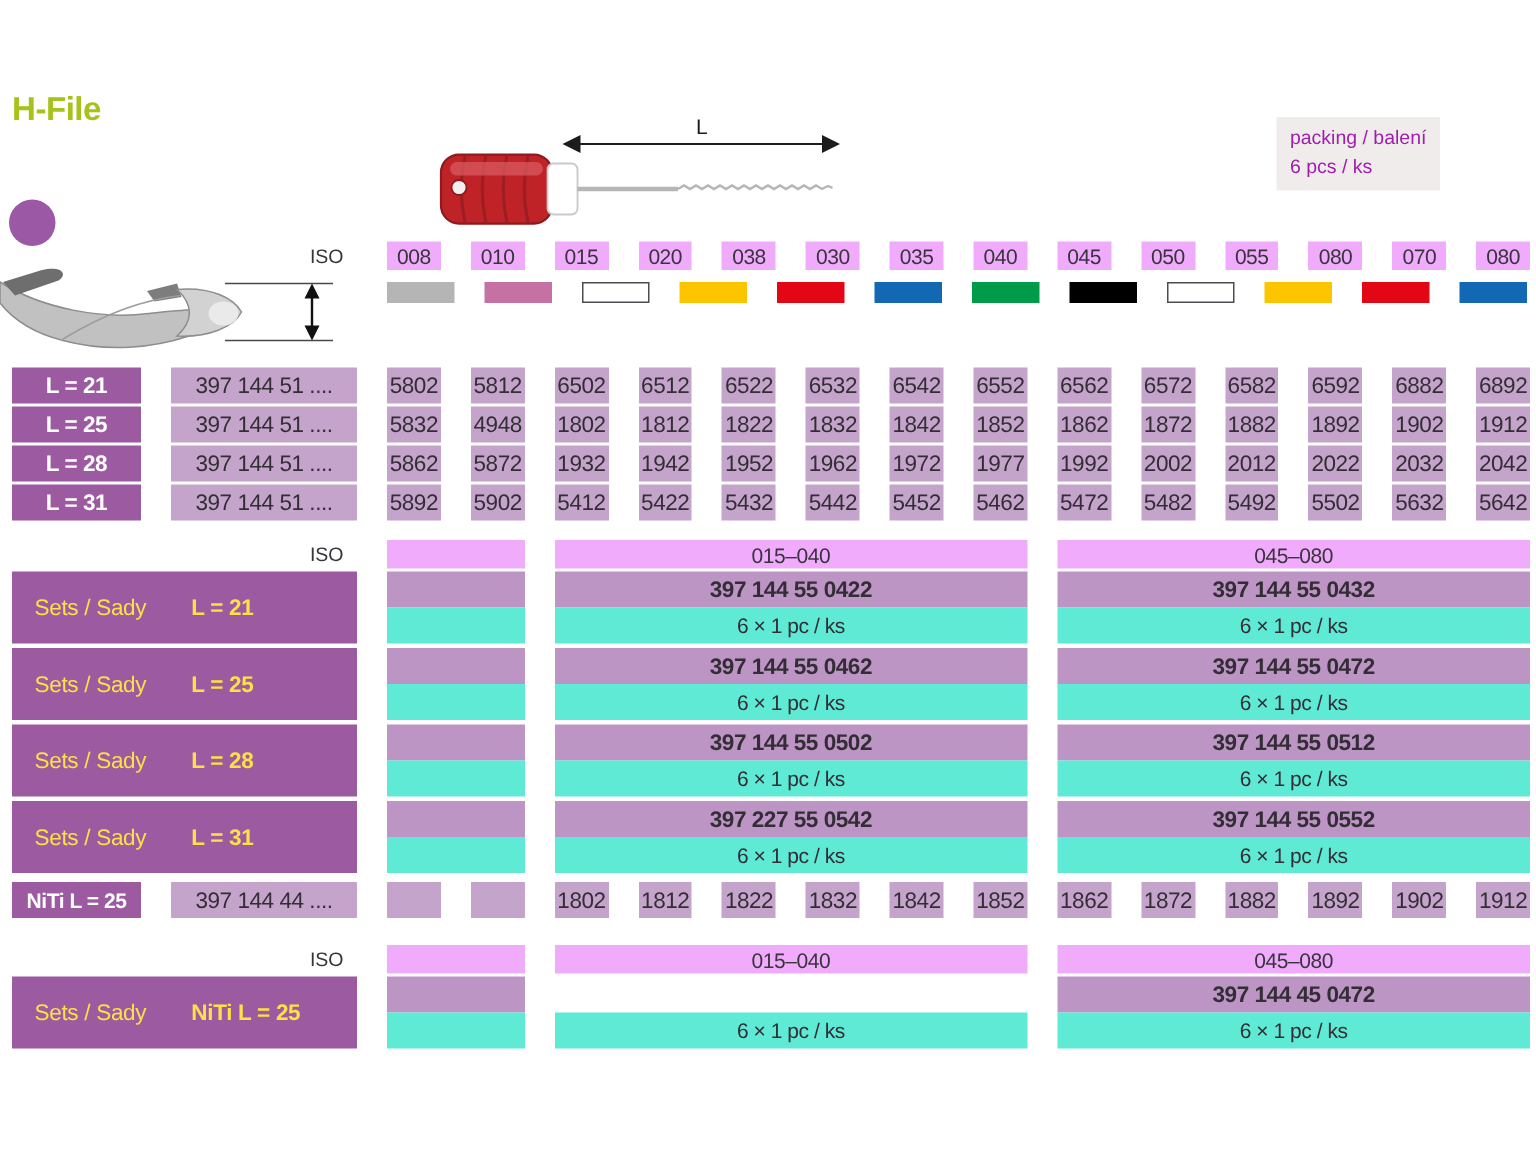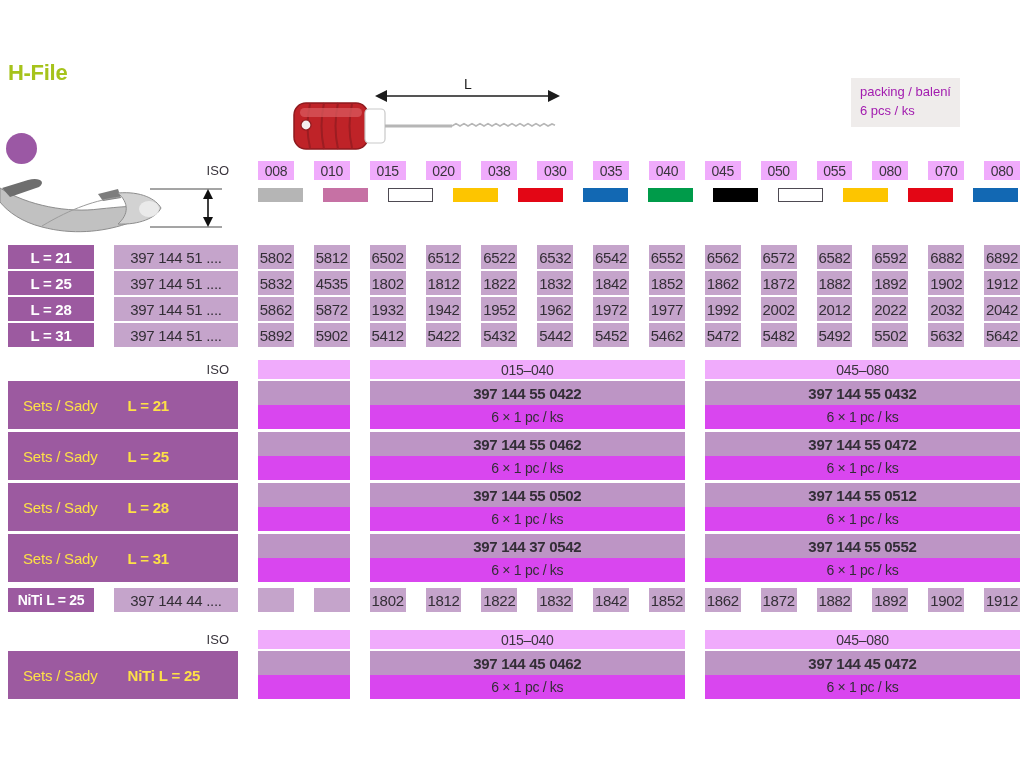--- a/index.html
+++ b/index.html
@@ -38,21 +38,21 @@
           display:flex;align-items:center;padding-left:15px;gap:30px;
           font-size:15px;letter-spacing:-0.2px;}
   .slabel b{font-size:15px;}
   .nA{grid-column:3/5;grid-row:1;}
   .nB{grid-column:3/5;grid-row:2;}
   .wA1{grid-column:5/11;grid-row:1;}
   .wB1{grid-column:5/11;grid-row:2;}
   .wA2{grid-column:11/17;grid-row:1;}
   .wB2{grid-column:11/17;grid-row:2;}
   .scode{background:#bd95c5;font-weight:bold;}
-  .spack{background:#d946ef;font-size:14px;}
+  .spack{background:#5eead4;font-size:14px;}
   .h19>div{height:19px;}
   .r24{grid-template-rows:24px;}
   .mainrows{grid-template-rows:repeat(4,24px);row-gap:2px;}
   .labN{background:#9c5aa0;color:#fff;font-weight:bold;font-size:14px;}
 
   
   #title{position:absolute;left:8px;top:60px;font-size:22px;font-weight:bold;
          color:#a6c31b;letter-spacing:-0.3px;}
   #dot{position:absolute;left:6px;top:133px;width:31px;height:31px;border-radius:50%;
        background:#9b58a4;}
@@ -186,21 +186,21 @@
     <div class="cell v">6562</div>
     <div class="cell v">6572</div>
     <div class="cell v">6582</div>
     <div class="cell v">6592</div>
     <div class="cell v">6882</div>
     <div class="cell v">6892</div>
 
     <div class="cell lab">L = 25</div>
     <div class="cell cd">397 144 51 ....</div>
     <div class="cell v">5832</div>
-    <div class="cell v">4535</div>
+    <div class="cell v">4948</div>
     <div class="cell v">1802</div>
     <div class="cell v">1812</div>
     <div class="cell v">1822</div>
     <div class="cell v">1832</div>
     <div class="cell v">1842</div>
     <div class="cell v">1852</div>
     <div class="cell v">1862</div>
     <div class="cell v">1872</div>
     <div class="cell v">1882</div>
     <div class="cell v">1892</div>
@@ -288,21 +288,21 @@
     <div class="cell spack wB2">6 × 1 pc / ks</div>
   </div>
 
   <div class="g setblock" style="top:534px">
     <div class="slabel">
       <span>Sets / Sady</span>
       <b>L = 31</b>
     </div>
     <div class="cell scode nA"></div>
     <div class="cell spack nB"></div>
-    <div class="cell scode wA1">397 144 37 0542</div>
+    <div class="cell scode wA1">397 227 55 0542</div>
     <div class="cell spack wB1">6 × 1 pc / ks</div>
     <div class="cell scode wA2">397 144 55 0552</div>
     <div class="cell spack wB2">6 × 1 pc / ks</div>
   </div>
 
   <div class="g" style="top:588px;grid-template-rows:24px">
     <div class="cell labN">NiTi  L = 25</div>
     <div class="cell cd">397 144 44 ....</div>
     <div class="cell v"></div>
     <div class="cell v"></div>
@@ -327,19 +327,18 @@
     <div class="cell hcell wA2">045–080</div>
   </div>
 
   <div class="g setblock" style="top:651px">
     <div class="slabel">
       <span>Sets / Sady</span>
       <b>NiTi  L = 25</b>
     </div>
     <div class="cell scode nA"></div>
     <div class="cell spack nB"></div>
-    <div class="cell scode wA1">397 144 45 0462</div>
     <div class="cell spack wB1">6 × 1 pc / ks</div>
     <div class="cell scode wA2">397 144 45 0472</div>
     <div class="cell spack wB2">6 × 1 pc / ks</div>
   </div>
 
 </div>
 
 </body></html>

